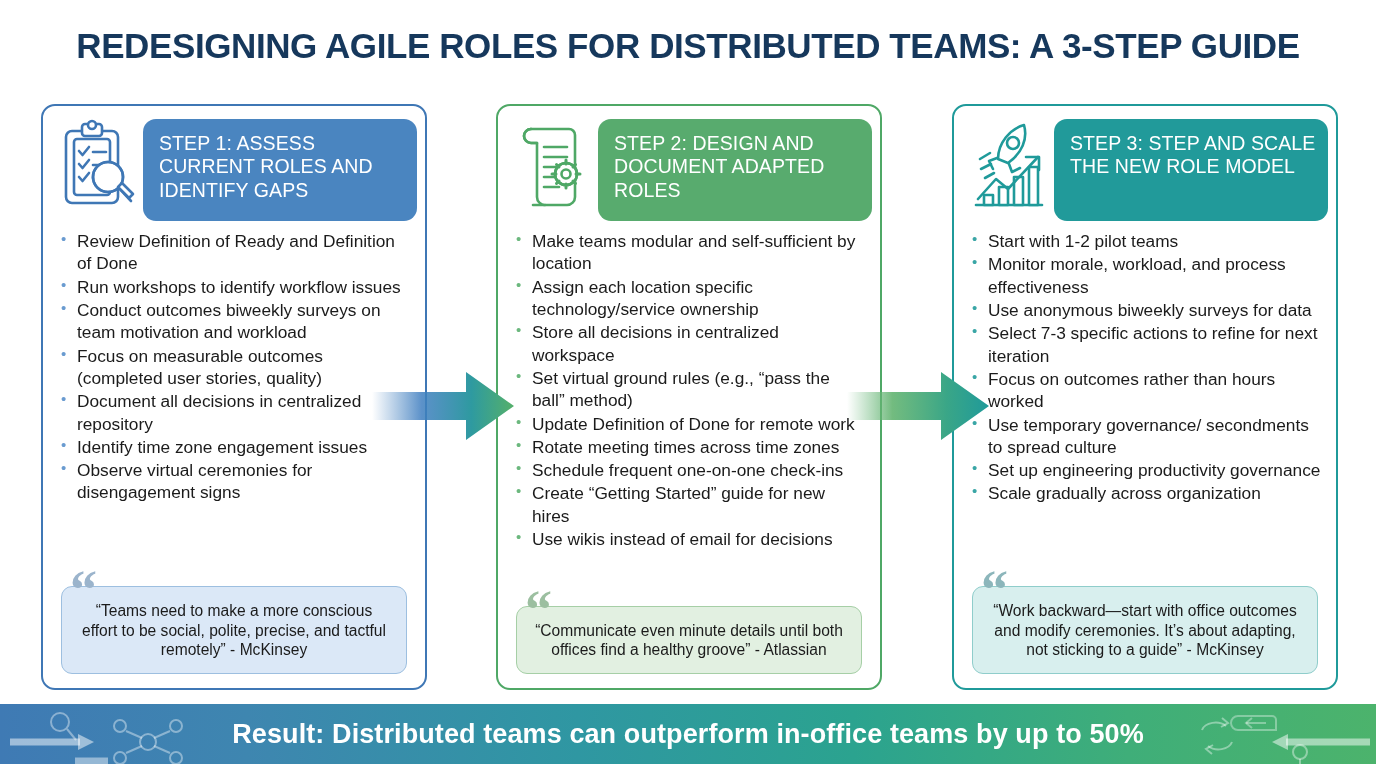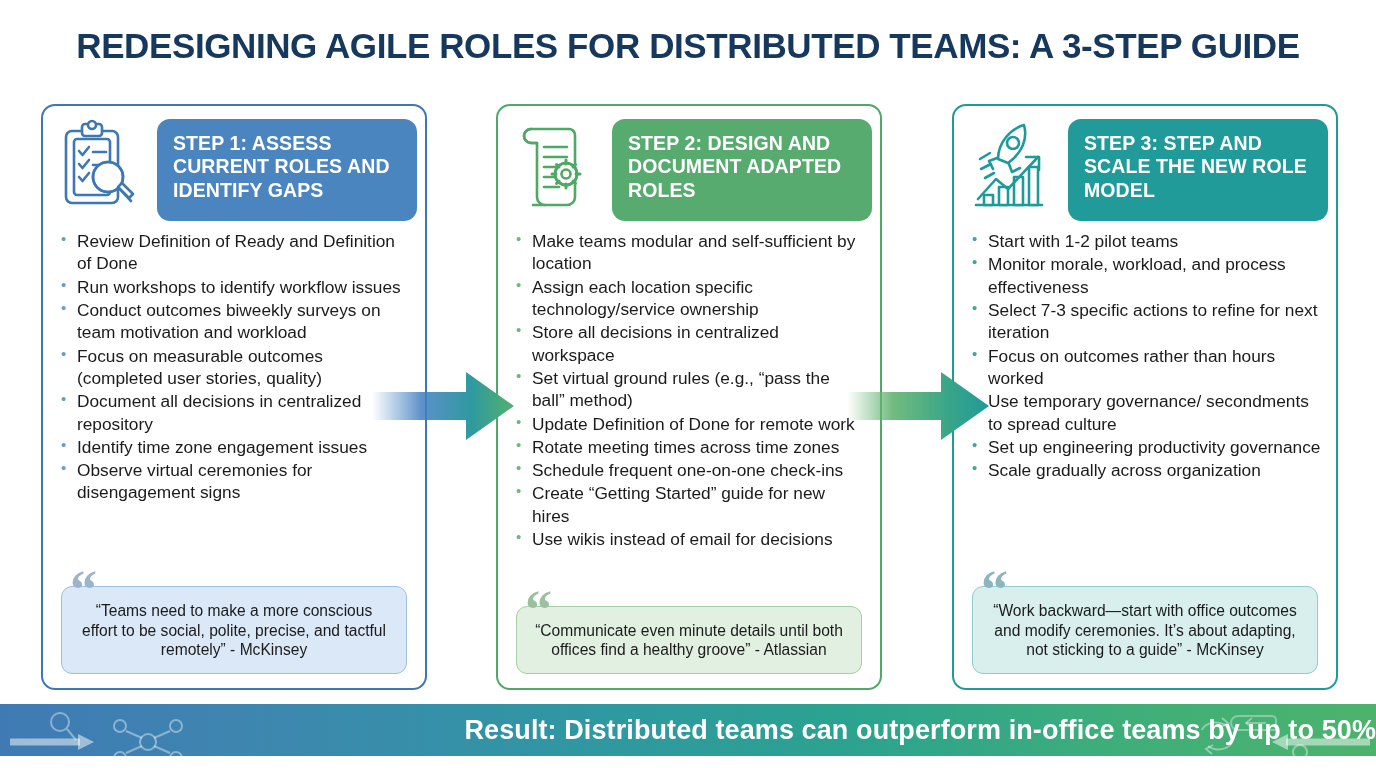--- a/index.html
+++ b/index.html
@@ -29,23 +29,23 @@
     border-radius: 14px; background: #ffffff;
   }
   .card.c1 { left: 41px;  border: 2.5px solid #3f77b5; }
   .card.c2 { left: 496px; border: 2.5px solid #4fa866; }
   .card.c3 { left: 952px; border: 2.5px solid #1f9a9a; }
 
   
   .head { position: relative; height: 118px; padding: 10px 8px 0 12px; display: flex; align-items: flex-start; }
   .icon-box { width: 86px; height: 100px; flex: 0 0 86px; display: flex; align-items: center; justify-content: center; }
   .pill {
-    flex: 1 1 auto; margin-left: 16px; margin-top: 3px;
+    flex: 1 1 auto; margin-left: 2px; margin-top: 3px;
     border-radius: 13px; padding: 13px 6px 14px 16px;
-    color: #ffffff; font-weight: bold; font-size: 19.5px; line-height: 1.2;
+    color: #ffffff; font-weight: normal; font-size: 19.5px; line-height: 1.2;
     letter-spacing: 0.1px; min-height: 102px;
   }
   .c1 .pill { background: #4a85c0; }
   .c2 .pill { background: #58ab6e; }
   .c3 .pill { background: #219a9a; }
 
   
   ul.bullets { list-style: none; margin: 6px 14px 0 16px; padding: 0; }
   ul.bullets li {
     position: relative; padding-left: 18px;
@@ -78,23 +78,23 @@
   .c2 .qmark { color: #9cbfa0; }
   .c3 .qmark { color: #8cb6bb; }
 
   
   .arrow { position: absolute; top: 370px; width: 142px; height: 72px; }
   .arrow.a1 { left: 372px; }
   .arrow.a2 { left: 847px; }
 
   
   .banner {
-    position: absolute; left: 0; bottom: 12px; width: 1376px; height: 52px;
+    position: absolute; left: 0; bottom: 4px; width: 1376px; height: 60px;
     background: linear-gradient(90deg, #3f7ab4 0%, #3e86b0 18%, #2f97a2 42%, #2ba38f 62%, #3fae79 82%, #4cb36c 100%);
-    display: flex; align-items: center; justify-content: flex-end;
+    display: flex; align-items: center; justify-content: center;
     overflow: hidden;
   }
   .banner .btext {
     position: relative; z-index: 3;
     color: #ffffff; font-weight: bold; font-size: 27px; letter-spacing: 0.1px;
     white-space: nowrap;
   }
   .banner .deco { position: absolute; top: 0; left: 0; width: 1376px; height: 60px; z-index: 1; }
 </style>
 </head>
@@ -213,20 +213,21 @@
             <rect x="61" y="48" width="9" height="38" fill="#fff"></rect>
             <path d="M10 80 L28 60 L40 70 L70 38"></path>
             <path d="M58 38 h13 v13"></path>
           </svg>
         </div>
         <div class="pill">STEP 3: STEP AND SCALE THE NEW ROLE MODEL</div>
       </div>
       <ul class="bullets">
         <li>Start with 1-2 pilot teams</li>
         <li>Monitor morale, workload, and process effectiveness</li>
+        <li>Use anonymous biweekly surveys for data</li>
         <li>Select 7-3 specific actions to refine for next iteration</li>
         <li>Focus on outcomes rather than hours worked</li>
         <li>Use temporary governance/ secondments to spread culture</li>
         <li>Set up engineering productivity governance</li>
         <li>Scale gradually across organization</li>
       </ul>
       <div class="quote-wrap">
         <div class="quote">
           <span class="qmark">“</span>
           <span>“Work backward—start with office outcomes and modify ceremonies. It’s about adapting, not sticking to a guide” - McKinsey</span>

